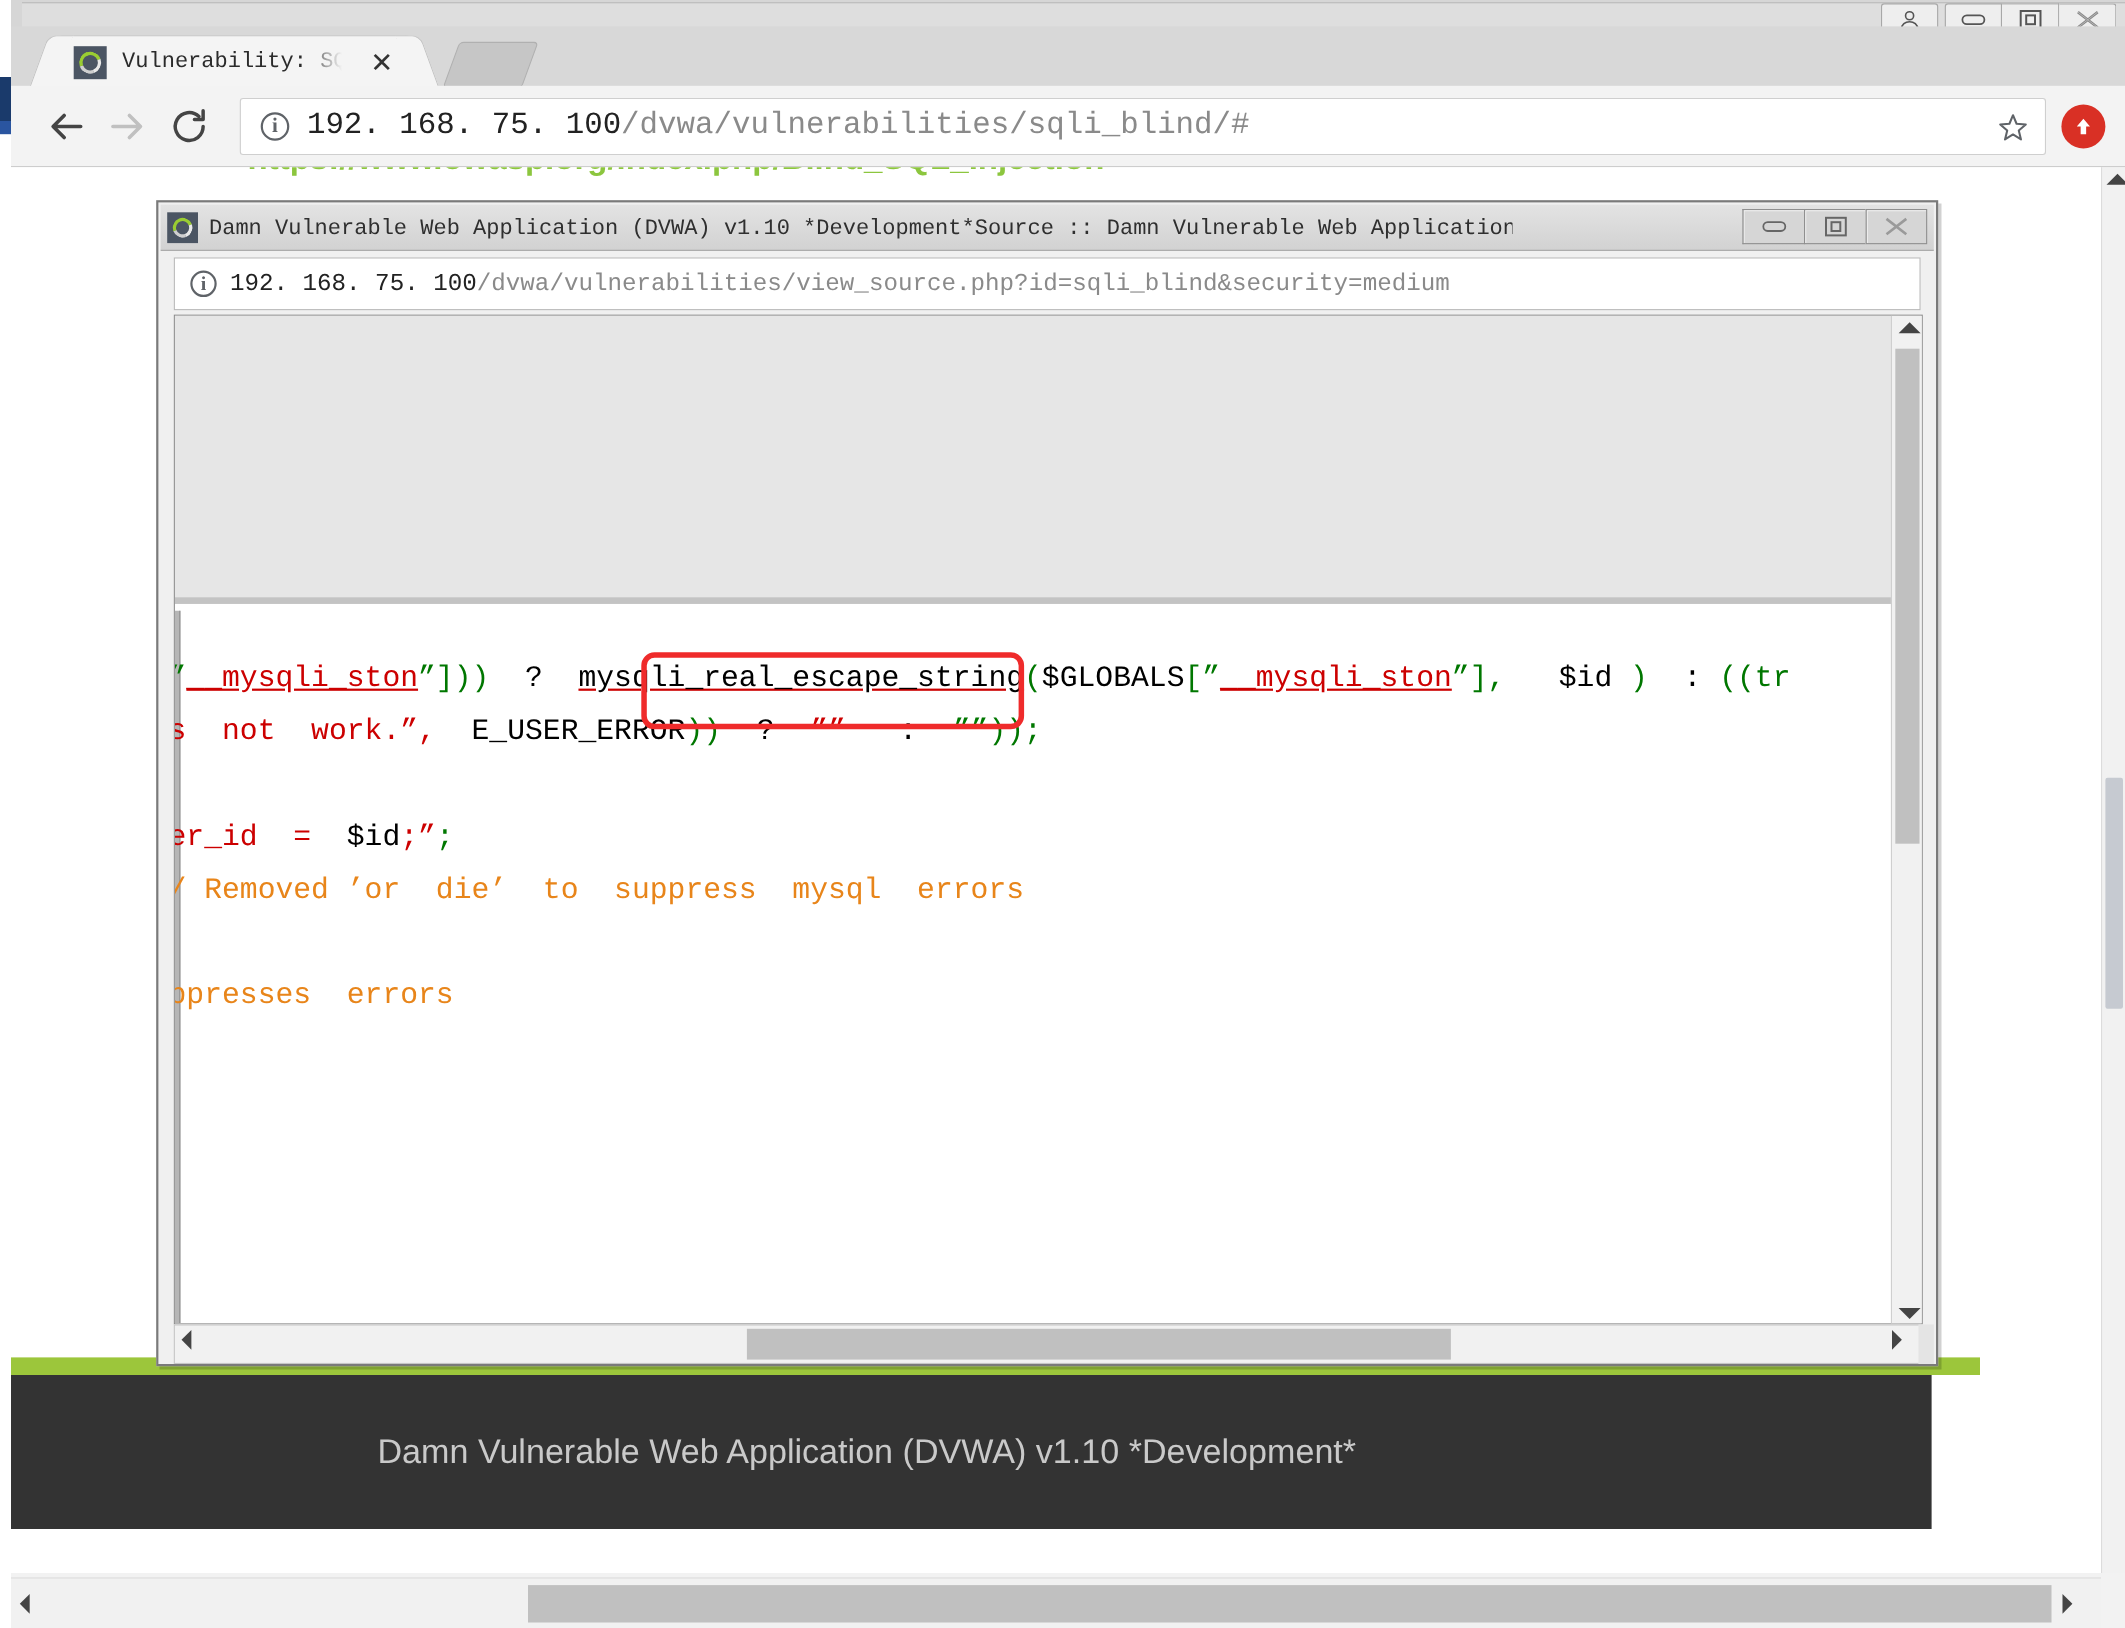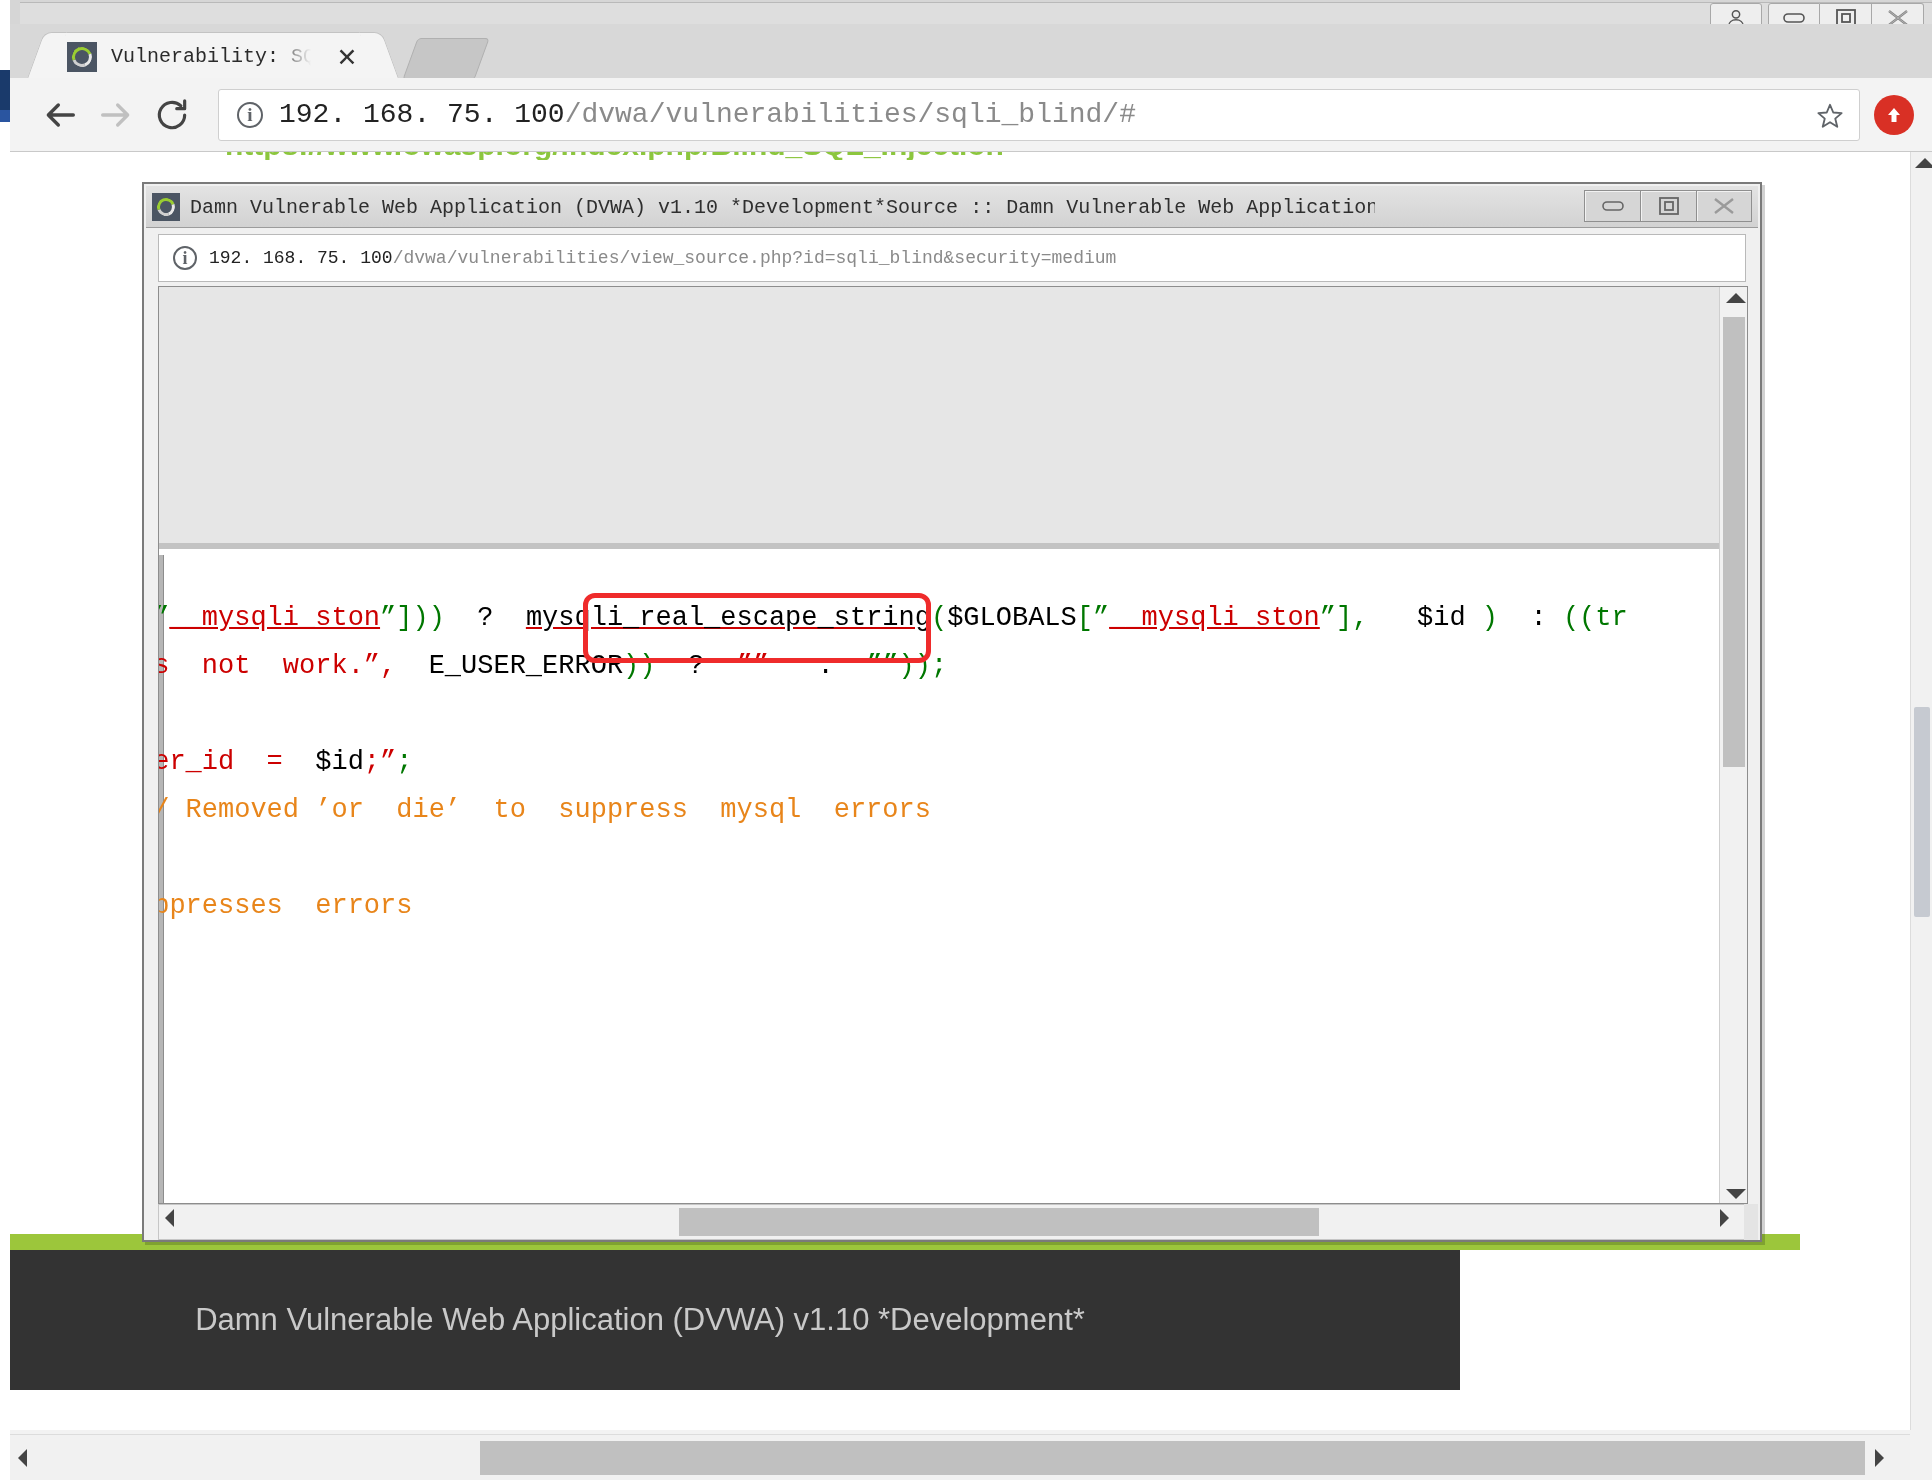--- a/index.html
+++ b/index.html
@@ -134,21 +134,21 @@
     font-family:"Liberation Sans", sans-serif; font-weight:bold; font-size:30px;
     color:#8cc63e; white-space:nowrap;
     line-height:14px;
   }
   .greenclip { position:absolute; left:215px; top:-14px; }
 
   .dvwa-footer-rule {
     position:absolute; left:0px; top:1082px; width:1790px; height:16px; background:#9cc63b;
   }
   .dvwa-footer {
-    position:absolute; left:0px; top:1098px; width:1450px; height:140px; background:#333333;
+    position:absolute; left:0px; top:1098px; width:1746px; height:140px; background:#333333;
     display:flex; align-items:center; justify-content:center;
   }
   .dvwa-footer span {
     font-family:"Liberation Sans", sans-serif; font-size:31px; color:#c9c9c9;
     margin-right:190px;
   }
 
   
   .outer-vscroll {
     position:absolute; right:0px; top:152px; width:22px; height:1278px;
@@ -214,21 +214,21 @@
     background:#ffffff; border:1px solid #b9b9b9;
     display:flex; align-items:center;
   }
   .popup-omni-info {
     width:24px; height:24px; border:2px solid #5f6368; border-radius:50%;
     margin-left:14px; display:flex; align-items:center; justify-content:center;
     font-size:18px; color:#5f6368; font-weight:bold; flex:0 0 auto;
     font-family:"Liberation Serif", serif;
   }
   .popup-omni-url {
-    font-family:"Liberation Mono", monospace; font-size:18px; margin-left:12px;
+    font-family:"Liberation Mono", monospace; font-size:22px; margin-left:12px;
     color:#222; white-space:nowrap;
   }
   .popup-omni-url .dim { color:#8a8a8a; }
 
   
   .popup-content {
     position:absolute; left:14px; top:102px; width:1590px; height:918px;
     background:#ffffff; border:1px solid #8d8d8d; overflow:hidden;
   }
   .grey-block {

